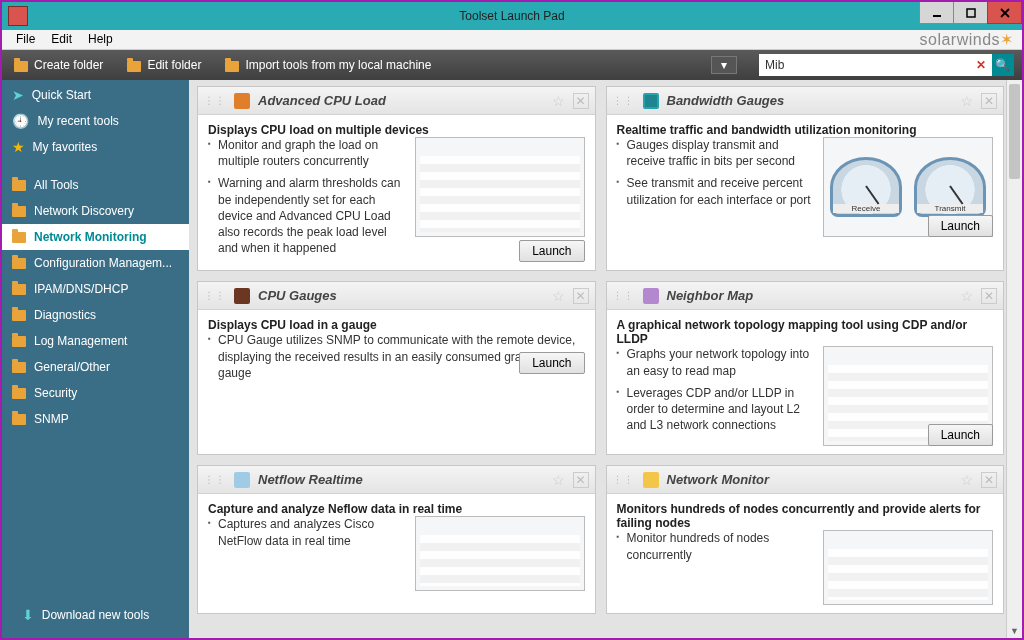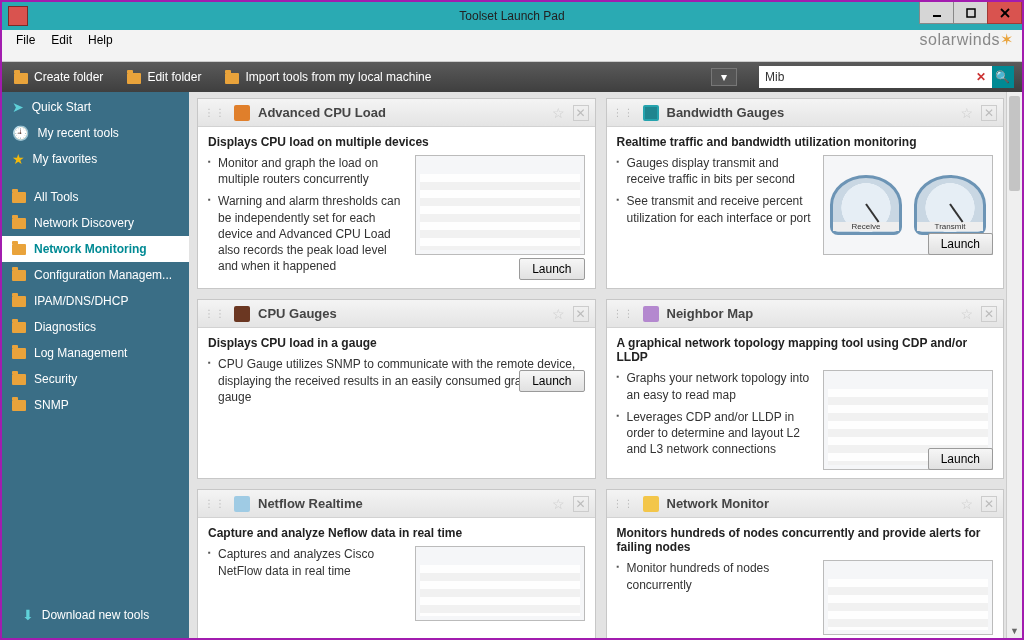--- a/index.html
+++ b/index.html
@@ -10,21 +10,21 @@
 
 .titlebar { height: 28px; background: #2aaab3; display: flex; align-items: center; position: relative; }
 .titlebar .app-icon { width: 20px; height: 20px; margin-left: 6px; background: #d9534f; border: 1px solid #7a2b28; }
 .titlebar .title { position: absolute; left: 0; right: 0; text-align: center; font-size: 12px; color: #222; pointer-events: none; }
 .win-ctrls { position: absolute; right: 0; top: 0; display: flex; }
 .win-btn { width: 35px; height: 22px; display: flex; align-items: center; justify-content: center; font-size: 12px; background: #d6d6d6; border: 1px solid #888; border-top: none; margin-left: -1px; cursor: pointer; }
 .win-btn.close { background: #d9534f; border-color: #a03a36; color: #000; }
 .win-btn svg { width: 10px; height: 10px; }
 
 
-.menubar { height: 32px; background: #f3f3f3; display: flex; align-items: flex-start; padding: 0 6px; border-bottom: 1px solid #ccc; position: relative; }
+.menubar { height: 20px; background: #f3f3f3; display: flex; align-items: flex-end; padding: 0 6px; border-bottom: 1px solid #ccc; position: relative; }
 .menu-item { font-size: 12px; padding: 3px 8px; cursor: pointer; }
 .brand { position: absolute; right: 8px; font-size: 16px; color: #888; letter-spacing: 0.5px; margin-left: 18px; }
 .brand .wing { color: #e9a33b; }
 
 
 .toolbar { height: 30px; background: linear-gradient(#5a5a5a,#3f3f3f); display: flex; align-items: center; padding: 0 8px; color: #fff; font-size: 12px; gap: 16px; }
 .tool-btn { display: flex; align-items: flex-end; gap: 6px; cursor: pointer; padding: 2px 4px; }
 .toolbar .spacer { flex: 1; }
 .view-drop { width: 26px; height: 18px; background: #555; border: 1px solid #777; display: flex; align-items: center; justify-content: center; cursor: pointer; }
 .searchbox { display: flex; align-items: center; background: #fff; height: 22px; width: 255px; margin-left: 6px; }
@@ -54,24 +54,24 @@
 .scroll { flex: 1; overflow-y: auto; padding: 6px 2px 6px 8px; display: grid; grid-template-columns: 1fr 1fr; gap: 10px; align-content: start; }
 .vscroll { width: 16px; background: #efefef; border-left: 1px solid #ccc; position: relative; }
 .vscroll .thumb { position: absolute; top: 4px; left: 2px; right: 2px; height: 95px; background: #c4c4c4; border-radius: 2px; }
 .vscroll .arrow { position: absolute; left: 0; right: 0; height: 14px; display: flex; align-items: center; justify-content: center; font-size: 9px; color: #666; }
 .vscroll .arrow.up { top: 0; } .vscroll .arrow.down { bottom: 0; }
 
 .card { background: #fff; border: 1px solid #c7c7c7; font-size: 12px; display: flex; flex-direction: column; }
 .card-head { height: 28px; background: linear-gradient(#f4f4f4,#e4e4e4); border-bottom: 1px solid #d2d2d2; display: flex; align-items: center; padding: 0 6px; gap: 8px; }
 .card-head .grip { color: #bbb; font-size: 10px; line-height: 8px; letter-spacing: 1px; cursor: move; }
 .card-head .card-icon { width: 16px; height: 16px; background: #888; border-radius: 2px; flex-shrink: 0; }
-.card-head .card-title { font-size: 13px; font-weight: bold; color: #444; flex: 1; }
+.card-head .card-title { font-size: 13px; font-weight: bold; color: #444; flex: 1; font-style: italic; }
 .card-head .fav { color: #ccc; font-size: 14px; cursor: pointer; }
 .card-head .close { color: #bbb; font-size: 12px; cursor: pointer; border: 1px solid #ccc; width: 16px; height: 16px; display: flex; align-items: center; justify-content: center; }
-.card-body { padding: 8px 10px; display: flex; flex-direction: column; gap: 6px; position: relative; }
+.card-body { padding: 8px 10px; display: flex; flex-direction: column; gap: 0; position: relative; }
 .card-desc { font-weight: bold; font-size: 12px; color: #222; }
 .card-content { display: flex; gap: 10px; align-items: flex-start; }
 .bullets { flex: 1; list-style: none; }
 .bullets li { position: relative; padding-left: 10px; margin-bottom: 6px; color: #333; line-height: 1.35; }
 .bullets li::before { content: "▪"; position: absolute; left: 0; color: #555; font-size: 8px; top: 2px; }
 .thumb-img { width: 170px; height: 100px; background: #f5f6f8; border: 1px solid #bbb; flex-shrink: 0; position: relative; overflow: hidden; }
 .thumb-img.sm { height: 75px; }
 .thumb-img .fake-rows { position: absolute; top: 18px; left: 4px; right: 4px; bottom: 4px; background: repeating-linear-gradient(#fefefe 0 8px,#f1f1f1 8px 16px); }
 .thumb-img .fake-gauge { position: absolute; inset: 0; display:flex; align-items:center; justify-content:space-around; }
 .gauge { width: 72px; height: 60px; border: 3px solid #6c94b5; border-radius: 50% 50% 8px 8px; background: radial-gradient(circle at 50% 55%,#e6eef5 55%,#c9d7e3 56%); position:relative; }
@@ -185,20 +185,24 @@
           <div class="nav-item">
             <span class="folder-ic"></span>
             <span>Diagnostics</span>
           </div>
           <div class="nav-item">
             <span class="folder-ic"></span>
             <span>Log Management</span>
           </div>
           <div class="nav-item">
             <span class="folder-ic"></span>
+            <span>General/Other</span>
+          </div>
+          <div class="nav-item">
+            <span class="folder-ic"></span>
             <span>Security</span>
           </div>
           <div class="nav-item">
             <span class="folder-ic"></span>
             <span>SNMP</span>
           </div>
         </div>
       <div class="footer">
         <div class="nav-item">
           <span class="dl-ic">⬇</span>

